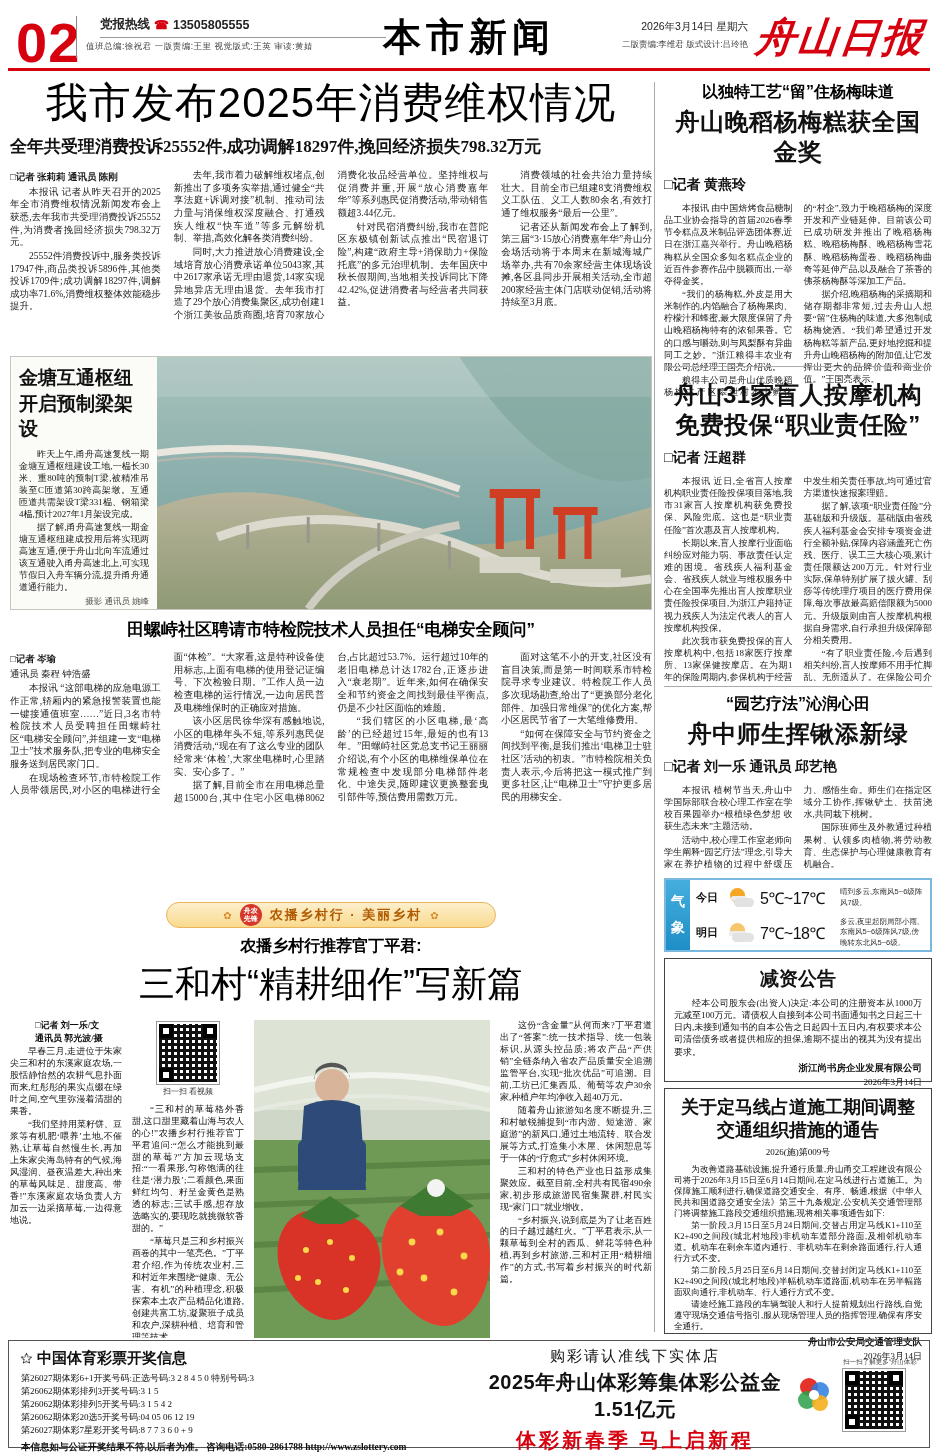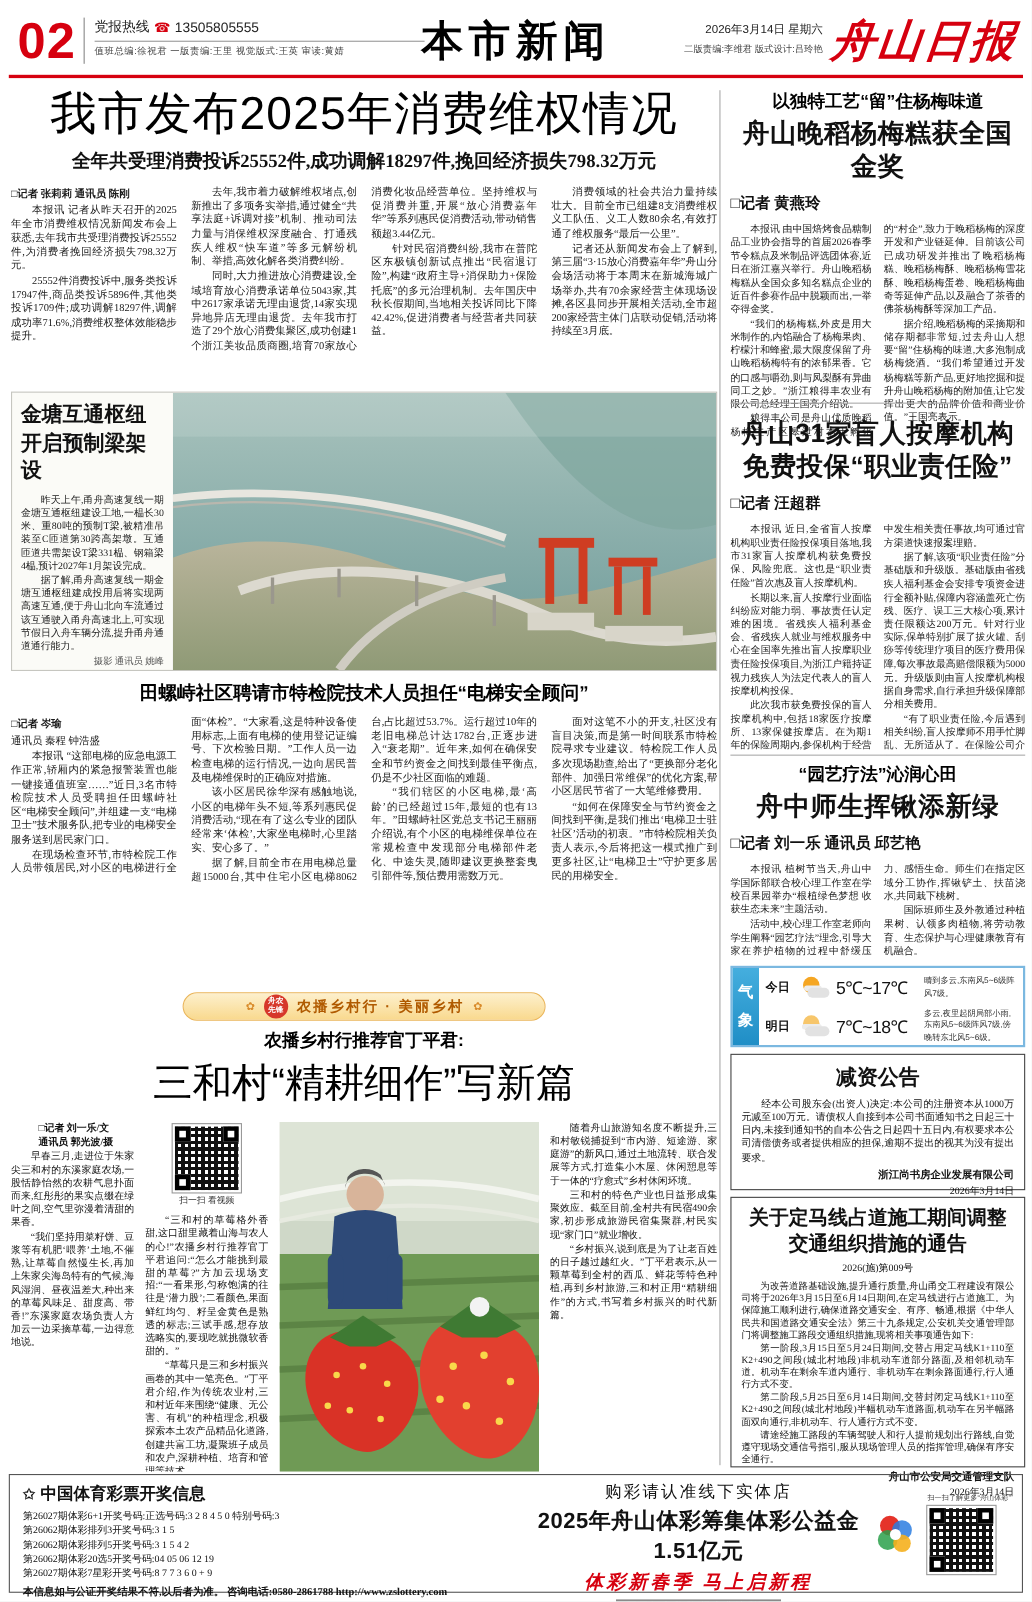--- a/index.html
+++ b/index.html
@@ -1,44 +1,44 @@
 <!DOCTYPE html>
 <html><head>
 <meta charset="utf-8">
 <style>
   * { margin:0; padding:0; box-sizing:border-box; }
   body { background:#e9e9e9; font-family:"Liberation Sans", sans-serif; }
   .page { position:relative; width:938px; height:1456px; background:#fff; margin:0 auto; overflow:hidden; color:#111; }
 
   
-  .pageno { position:absolute; left:16px; top:10px; font-size:46px; font-weight:900; color:#d6000f; letter-spacing:1px; }
+  .pageno { position:absolute; left:16px; top:10px; font-size:56px; font-weight:900; color:#d6000f; letter-spacing:1px; }
   .pageno-rule { position:absolute; left:76px; top:16px; width:1px; height:42px; background:#888; }
   .hotline { position:absolute; left:86px; top:16px; width:300px; }
-  .hotline-top { font-size:12.5px; font-weight:normal; color:#222; border-bottom:1px solid #999; padding-bottom:4px; margin-bottom:3px; display:flex; align-items:center; gap:4px; }
+  .hotline-top { font-size:12.5px; font-weight:bold; color:#222; border-bottom:1px solid #999; padding-bottom:4px; margin-bottom:3px; display:flex; align-items:center; gap:4px;margin-left:14px; }
   .phone-icon { color:#d6000f; font-size:12px; }
   .staff { font-size:8.5px; color:#444; letter-spacing:0.5px; }
   .section-title { position:absolute; left:349px; top:12px; width:240px; text-align:center; font-size:38px; font-weight:900; letter-spacing:5px; color:#000; }
   .dateblock { position:absolute; right:190px; top:20px; text-align:right; }
   .dateline { font-size:10.5px; color:#222; }
   .editorline { font-size:8.5px; color:#444; margin-top:5px; }
   .masthead { position:absolute; right:12px; top:10px; width:172px; text-align:center; font-family:"Liberation Serif", serif; font-style:italic; font-weight:900; font-size:40px; color:#d6000f; transform:skewX(-6deg); letter-spacing:2px; }
   .red-rule { position:absolute; left:8px; top:68px; width:922px; height:3px; background:#d6000f; }
 
   
   .serif { font-family:"Liberation Serif", serif; }
   .abody { font-family:"Liberation Serif", serif; text-align:justify; color:#1a1a1a; overflow:hidden; }
   .abody p { text-indent:2em; margin-bottom:1px; }
   .abody p.byl { text-indent:0; font-weight:bold; margin:2px 0; }
   .kicker { text-align:center; font-weight:800; color:#000; }
   .bighead { text-align:center; font-weight:400; color:#000; font-family:"Liberation Sans", sans-serif; }
 
   
   .lead { position:absolute; left:10px; top:80px; width:642px; height:270px; }
   .lead-headline { font-size:42px; line-height:1.1; letter-spacing:1px; }
-  .lead-subhead { text-align:center; font-size:17px; font-weight:700; margin-top:9px; }
+  .lead-subhead { text-align:left; font-size:17px; font-weight:700; margin-top:9px; }
   .lead-body { margin-top:11px; height:172px; column-count:4; column-gap:13px; font-size:9.5px; line-height:1.33; }
 
   
   .bridge { position:absolute; left:10px; top:356px; width:642px; height:254px; display:flex; border:1px solid #c6c6c0; background:#fbfbf7; }
   .bridge-text { width:146px; padding:8px 8px 4px 8px; }
   .bridge-title { font-size:19px; font-weight:900; line-height:1.35; margin-bottom:7px; }
   .bridge-body { font-size:9px; line-height:1.33; }
   .bridge-credit { text-indent:0 !important; color:#555; margin-top:2px; text-align:right; font-size:8.5px; }
   .bridge-photo { flex:1; overflow:hidden; }
 
@@ -109,21 +109,21 @@
   
   .bottom { position:absolute; left:8px; top:1340px; width:922px; height:108px; border:1px solid #555; display:flex; }
   .lot-left { width:468px; padding:8px 4px 4px 12px; }
   .lot-title { font-size:15px; font-weight:900; display:flex; align-items:center; gap:5px; }
   .star { font-size:13px; }
   .lot-lines { margin-top:4px; font-family:"Liberation Serif",serif; font-size:9px; line-height:1.45; color:#111; }
   .lot-note { margin-top:4px; font-size:9.5px; font-weight:bold; font-family:"Liberation Serif",serif; }
   .lot-center { width:316px; text-align:center; padding-top:6px; }
   .promo1 { font-size:15px; letter-spacing:2px; }
   .promo2 { font-size:20px; font-weight:700; margin-top:3px; letter-spacing:0.5px; }
-  .slogan { margin-top:4px; font-family:"Liberation Serif",serif; font-style:italic; font-weight:900; font-size:17px; color:#d6000f; letter-spacing:3px; }
+  .slogan { margin-top:4px; font-family:"Liberation Serif",serif; font-weight:900; font-size:20px; color:#d6000f; letter-spacing:3px; }
   .warning { margin-top:4px; display:inline-block; font-size:8.5px; color:#fff; background:#8a8a8a; padding:1px 10px; letter-spacing:2px; }
   .lot-right { flex:1; display:flex; align-items:center; justify-content:flex-end; gap:8px; padding-right:10px; }
   .lotto-logo { width:42px; height:42px; flex:none; }
   .qr2wrap { text-align:center; }
   .qr2 { width:62px; height:62px; position:relative; border:2px solid #fff; outline:1px solid #999;
         background: repeating-linear-gradient(0deg,#111 0 3px,transparent 3px 6px), repeating-linear-gradient(90deg,#111 0 3px,#fff 3px 6px); }
   .qr2-cap { font-size:6.5px; color:#444; margin-bottom:2px; }
 </style>
 </head>
 <body>
@@ -301,20 +301,21 @@
                 <circle cx="170" cy="258" r="3.4"></circle>
                 <circle cx="200" cy="272" r="3.4"></circle>
                 <circle cx="146" cy="252" r="3.4"></circle>
               </g>
             <path d="M146,186 L182,160 L220,186 L198,196 L166,196 Z" fill="#3f7a33"></path>
             <circle cx="182" cy="168" r="9" fill="#f3f3f3"></circle>
           </g>
         </svg>
       </div>
       <div class="scol scolR">
+        <p>这份“含金量”从何而来?丁平君道出了“答案”:统一技术指导、统一包装标识,从源头控品质;将农产品“产供销”全链条纳入省农产品质量安全追溯监管平台,实现“批次优品”可追溯。目前,工坊已汇集西瓜、葡萄等农户30余家,种植户年均净收入超40万元。</p>
         <p>随着舟山旅游知名度不断提升,三和村敏锐捕捉到“市内游、短途游、家庭游”的新风口,通过土地流转、联合发展等方式,打造集小木屋、休闲憩息等于一体的“疗愈式”乡村休闲环境。</p>
         <p>三和村的特色产业也日益形成集聚效应。截至目前,全村共有民宿490余家,初步形成旅游民宿集聚群,村民实现“家门口”就业增收。</p>
         <p>“乡村振兴,说到底是为了让老百姓的日子越过越红火。”丁平君表示,从一颗草莓到全村的西瓜、鲜花等特色种植,再到乡村旅游,三和村正用“精耕细作”的方式,书写着乡村振兴的时代新篇。</p>
       </div>
     </div>
   </div>
 
   <div class="v-rule"></div>
 
   <div class="rart" style="top:82px">

